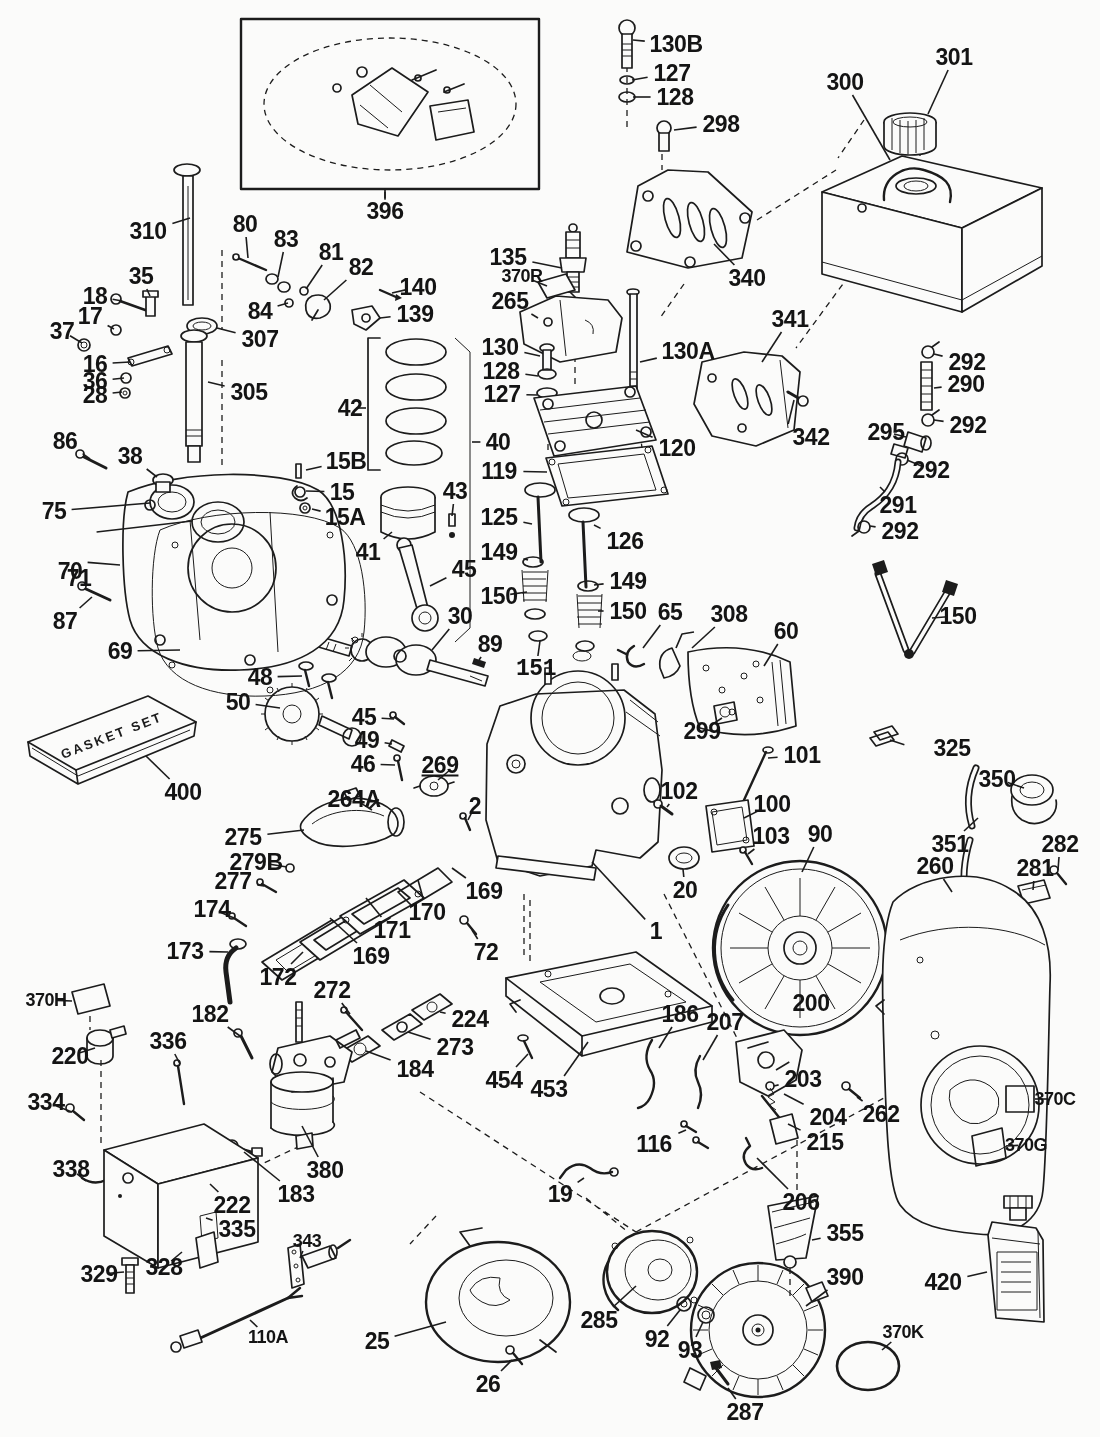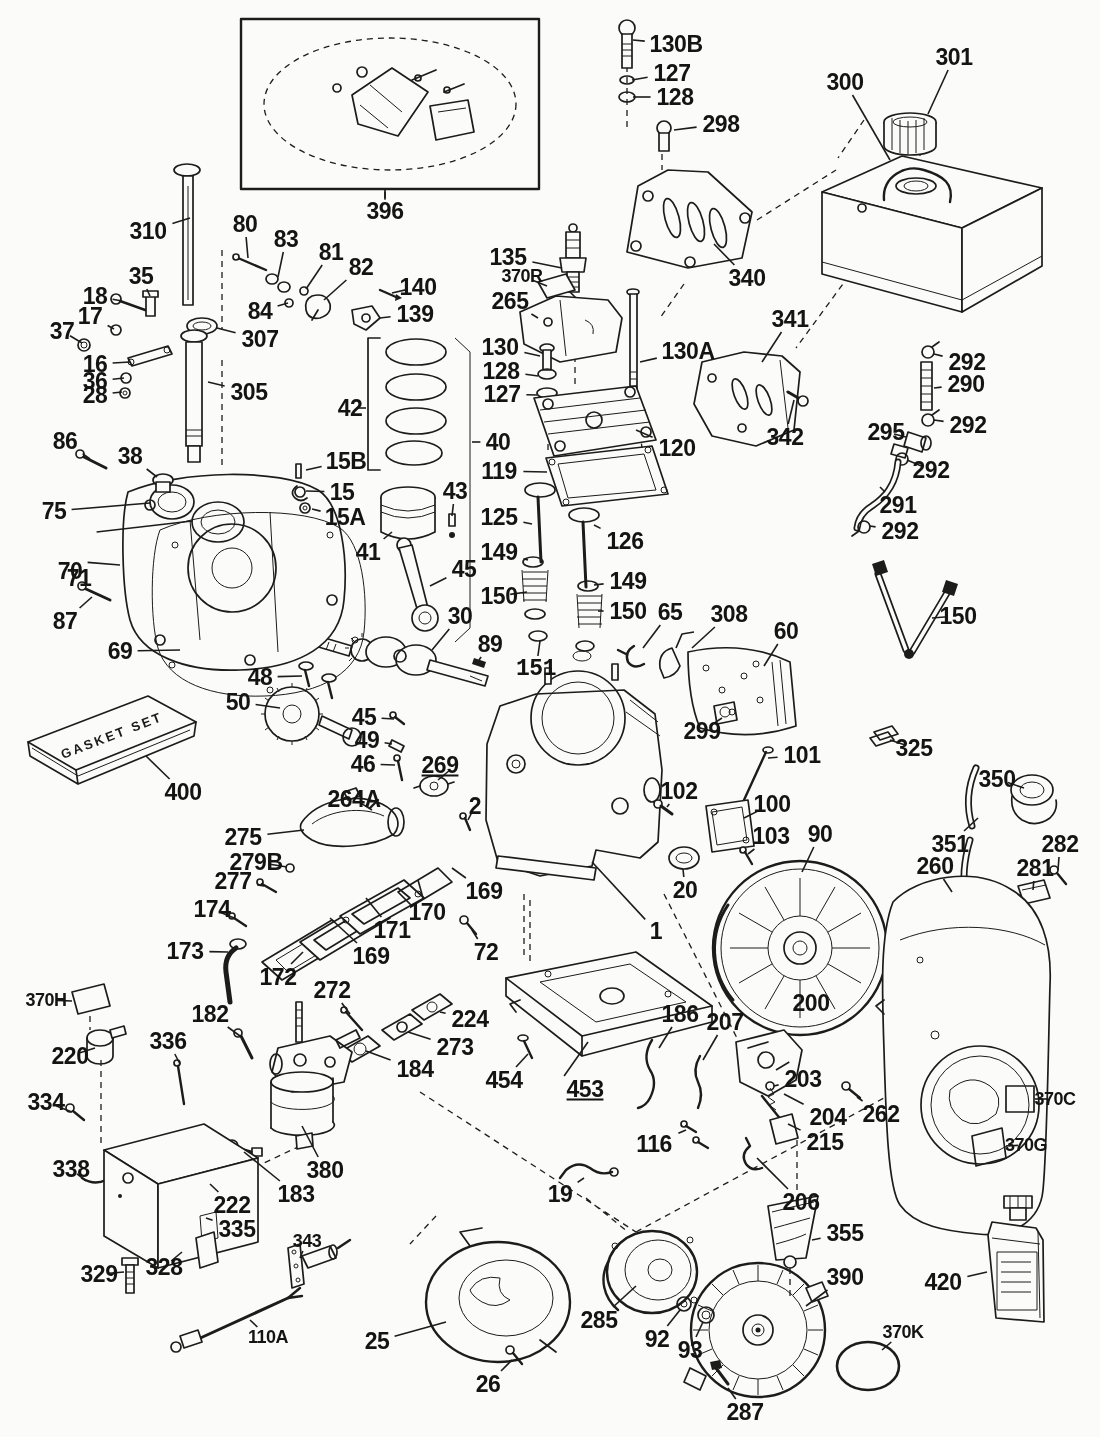--- a/index.html
+++ b/index.html
@@ -876,21 +876,21 @@
       <div class="lbl" style="left: 62px; top: 331px;">37</div>
       <div class="lbl" style="left: 95px; top: 364px;">16</div>
       <div class="lbl" style="left: 95px; top: 381px;">36</div>
       <div class="lbl" style="left: 95px; top: 395px;">28</div>
       <div class="lbl" style="left: 249px; top: 392px;">305</div>
       <div class="lbl" style="left: 508px; top: 257px;">135</div>
       <div class="lbl sm" style="left: 522px; top: 276px;">370R</div>
       <div class="lbl" style="left: 510px; top: 301px;">265</div>
       <div class="lbl" style="left: 747px; top: 278px;">340</div>
       <div class="lbl" style="left: 790px; top: 319px;">341</div>
-      <div class="lbl" style="left: 785px; top: 437px; text-align: right;">342</div>
+      <div class="lbl" style="left: 811px; top: 437px; text-align: right;">342</div>
       <div class="lbl" style="left: 500px; top: 347px;">130</div>
       <div class="lbl" style="left: 501px; top: 371px;">128</div>
       <div class="lbl" style="left: 502px; top: 394px;">127</div>
       <div class="lbl" style="left: 688px; top: 351px;">130A</div>
       <div class="lbl" style="left: 677px; top: 448px;">120</div>
       <div class="lbl" style="left: 350px; top: 408px;">42</div>
       <div class="lbl" style="left: 498px; top: 442px;">40</div>
       <div class="lbl" style="left: 499px; top: 471px;">119</div>
       <div class="lbl" style="left: 967px; top: 362px;">292</div>
       <div class="lbl" style="left: 966px; top: 384px;">290</div>
@@ -946,21 +946,21 @@
       <div class="lbl" style="left: 243px; top: 837px;">275</div>
       <div class="lbl" style="left: 256px; top: 862px;">279B</div>
       <div class="lbl" style="left: 233px; top: 881px;">277</div>
       <div class="lbl" style="left: 212px; top: 909px;">174</div>
       <div class="lbl" style="left: 185px; top: 951px;">173</div>
       <div class="lbl" style="left: 278px; top: 977px;">172</div>
       <div class="lbl" style="left: 392px; top: 930px;">171</div>
       <div class="lbl" style="left: 371px; top: 956px;">169</div>
       <div class="lbl" style="left: 427px; top: 912px;">170</div>
       <div class="lbl" style="left: 183px; top: 792px;">400</div>
-      <div class="lbl" style="left: 914px; top: 748px;">325</div>
+      <div class="lbl" style="left: 952px; top: 748px;">325</div>
       <div class="lbl" style="left: 997px; top: 779px;">350</div>
       <div class="lbl" style="left: 950px; top: 844px;">351</div>
       <div class="lbl" style="left: 935px; top: 866px;">260</div>
       <div class="lbl" style="left: 1060px; top: 844px;">282</div>
       <div class="lbl" style="left: 1035px; top: 868px;">281</div>
       <div class="lbl sm" style="left: 46px; top: 1000px;">370H</div>
       <div class="lbl" style="left: 70px; top: 1056px;">220</div>
       <div class="lbl" style="left: 168px; top: 1041px;">336</div>
       <div class="lbl" style="left: 46px; top: 1102px;">334</div>
       <div class="lbl" style="left: 71px; top: 1169px;">338</div>
@@ -971,21 +971,21 @@
       <div class="lbl" style="left: 296px; top: 1194px;">183</div>
       <div class="lbl" style="left: 210px; top: 1014px;">182</div>
       <div class="lbl sm" style="left: 307px; top: 1241px;">343</div>
       <div class="lbl sm" style="left: 268px; top: 1337px;">110A</div>
       <div class="lbl" style="left: 325px; top: 1170px;">380</div>
       <div class="lbl" style="left: 332px; top: 990px;">272</div>
       <div class="lbl" style="left: 470px; top: 1019px;">224</div>
       <div class="lbl" style="left: 455px; top: 1047px;">273</div>
       <div class="lbl" style="left: 415px; top: 1069px;">184</div>
       <div class="lbl" style="left: 504px; top: 1080px;">454</div>
-      <div class="lbl" style="left: 585px; top: 1089px; text-decoration: underline;">453</div>
+      <div class="lbl" style="left: 549px; top: 1089px;">453</div>
       <div class="lbl" style="left: 680px; top: 1014px;">186</div>
       <div class="lbl" style="left: 725px; top: 1022px;">207</div>
       <div class="lbl" style="left: 811px; top: 1003px;">200</div>
       <div class="lbl" style="left: 803px; top: 1079px;">203</div>
       <div class="lbl" style="left: 828px; top: 1117px;">204</div>
       <div class="lbl" style="left: 825px; top: 1142px;">215</div>
       <div class="lbl" style="left: 654px; top: 1144px;">116</div>
       <div class="lbl" style="left: 560px; top: 1194px;">19</div>
       <div class="lbl" style="left: 801px; top: 1202px;">206</div>
       <div class="lbl" style="left: 881px; top: 1114px;">262</div>

